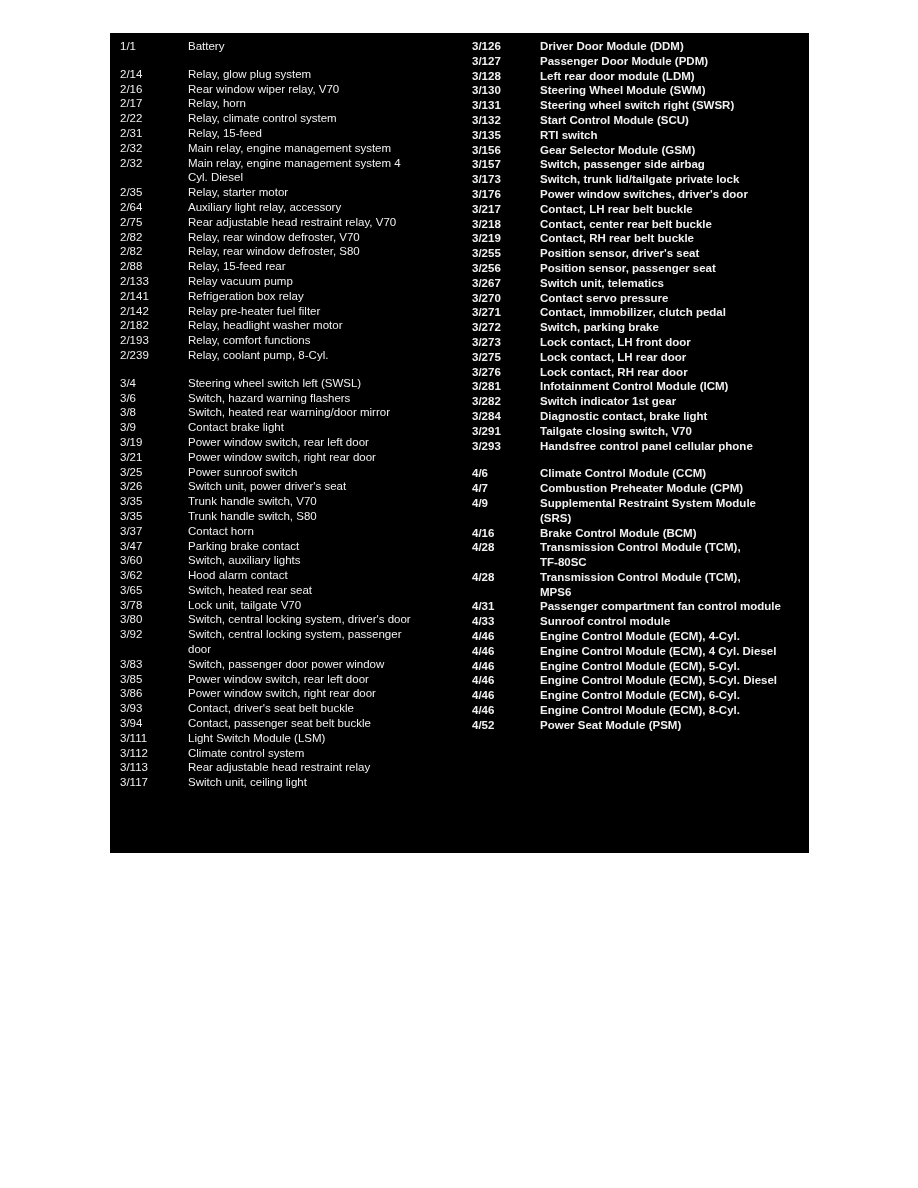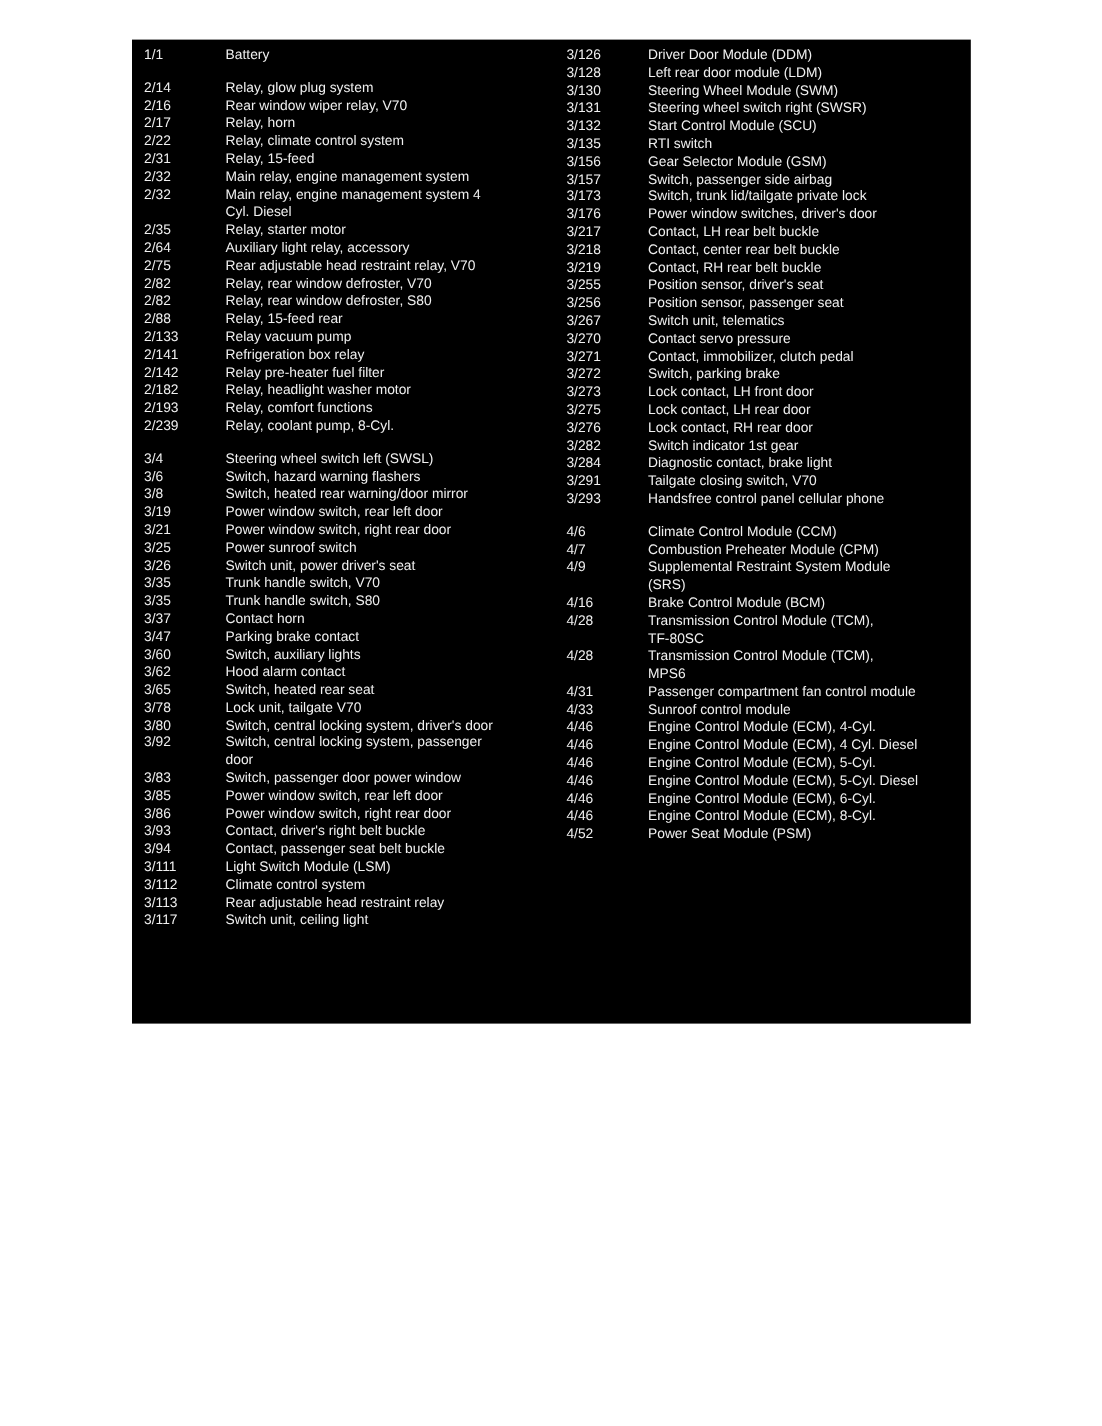--- a/index.html
+++ b/index.html
@@ -29,20 +29,21 @@
     font-size: 11.5px;
     line-height: 14.8px;
   }
   .col-left {
     left: 10px;
     width: 344px;
   }
   .col-right {
     left: 362px;
     width: 330px;
+    font-weight: bold;
   }
   .group {
     margin-bottom: 13px;
   }
   .row {
     display: flex;
     align-items: flex-start;
   }
   .code {
     flex: 0 0 68px;
@@ -150,20 +151,24 @@
         </div>
         <div class="row">
           <span class="code">3/6</span>
           <span class="desc">Switch, hazard warning flashers</span>
         </div>
         <div class="row">
           <span class="code">3/8</span>
           <span class="desc">Switch, heated rear warning/door mirror</span>
         </div>
         <div class="row">
+          <span class="code">3/9</span>
+          <span class="desc">Contact brake light</span>
+        </div>
+        <div class="row">
           <span class="code">3/19</span>
           <span class="desc">Power window switch, rear left door</span>
         </div>
         <div class="row">
           <span class="code">3/21</span>
           <span class="desc">Power window switch, right rear door</span>
         </div>
         <div class="row">
           <span class="code">3/25</span>
           <span class="desc">Power sunroof switch</span>
@@ -220,21 +225,21 @@
         <div class="row">
           <span class="code">3/85</span>
           <span class="desc">Power window switch, rear left door</span>
         </div>
         <div class="row">
           <span class="code">3/86</span>
           <span class="desc">Power window switch, right rear door</span>
         </div>
         <div class="row">
           <span class="code">3/93</span>
-          <span class="desc">Contact, driver's right belt buckle</span>
+          <span class="desc">Contact, driver's seat belt buckle</span>
         </div>
         <div class="row">
           <span class="code">3/94</span>
           <span class="desc">Contact, passenger seat belt buckle</span>
         </div>
         <div class="row">
           <span class="code">3/111</span>
           <span class="desc">Light Switch Module (LSM)</span>
         </div>
         <div class="row">
@@ -251,20 +256,24 @@
         </div>
       </div>
     </div>
   <div class="col col-right">
       <div class="group">
         <div class="row">
           <span class="code">3/126</span>
           <span class="desc">Driver Door Module (DDM)</span>
         </div>
         <div class="row">
+          <span class="code">3/127</span>
+          <span class="desc">Passenger Door Module (PDM)</span>
+        </div>
+        <div class="row">
           <span class="code">3/128</span>
           <span class="desc">Left rear door module (LDM)</span>
         </div>
         <div class="row">
           <span class="code">3/130</span>
           <span class="desc">Steering Wheel Module (SWM)</span>
         </div>
         <div class="row">
           <span class="code">3/131</span>
           <span class="desc">Steering wheel switch right (SWSR)</span>
@@ -333,20 +342,24 @@
           <span class="code">3/273</span>
           <span class="desc">Lock contact, LH front door</span>
         </div>
         <div class="row">
           <span class="code">3/275</span>
           <span class="desc">Lock contact, LH rear door</span>
         </div>
         <div class="row">
           <span class="code">3/276</span>
           <span class="desc">Lock contact, RH rear door</span>
+        </div>
+        <div class="row">
+          <span class="code">3/281</span>
+          <span class="desc">Infotainment Control Module (ICM)</span>
         </div>
         <div class="row">
           <span class="code">3/282</span>
           <span class="desc">Switch indicator 1st gear</span>
         </div>
         <div class="row">
           <span class="code">3/284</span>
           <span class="desc">Diagnostic contact, brake light</span>
         </div>
         <div class="row">

